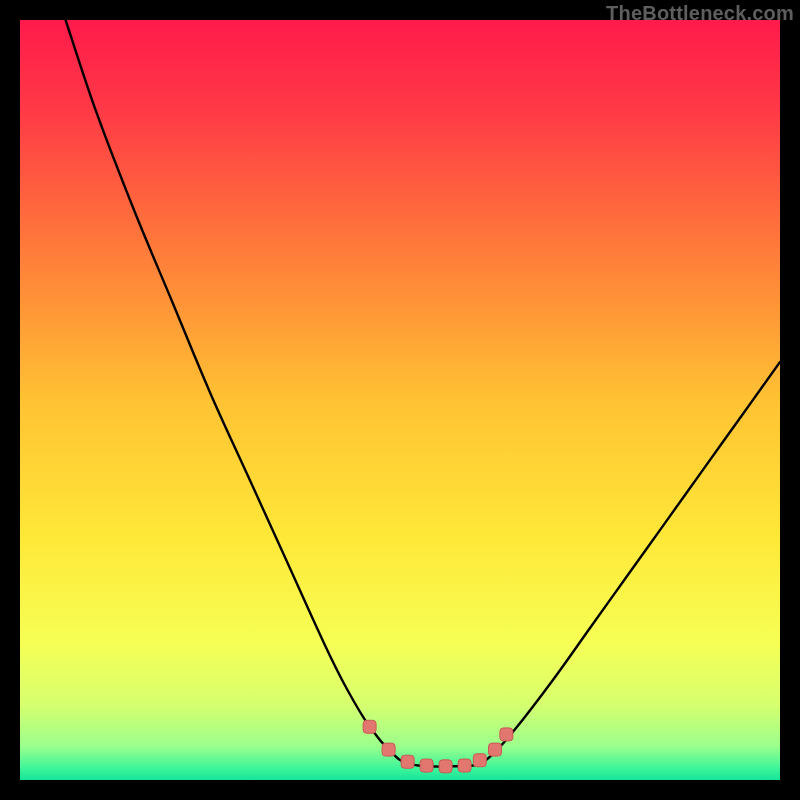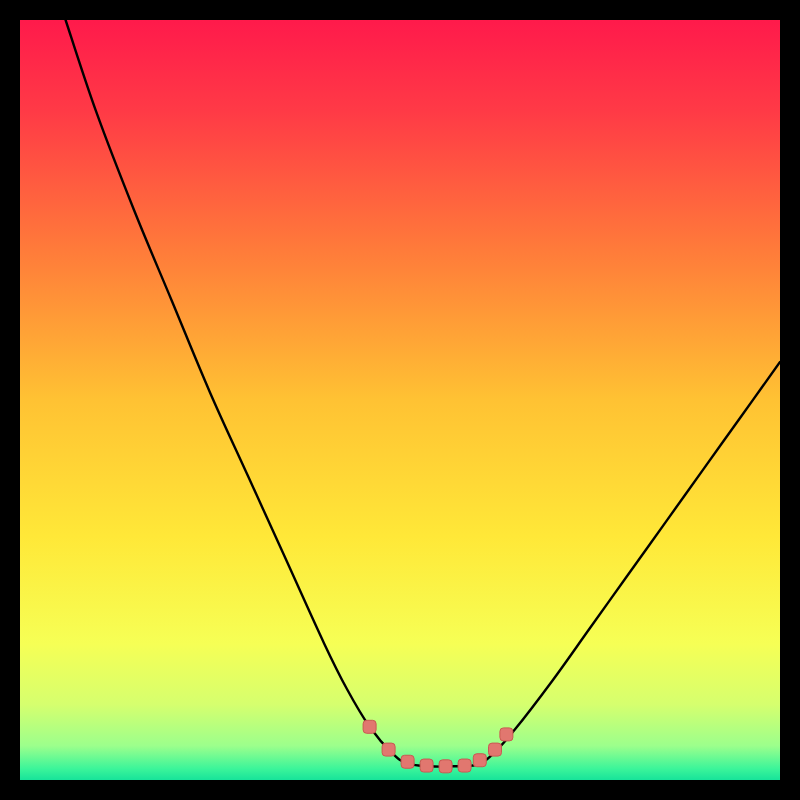--- a/index.html
+++ b/index.html
@@ -34,20 +34,21 @@
     letter-spacing: 0.2px;
     z-index: 10;
   }
   svg { display: block; }
 </style>
 </head>
 <body>
 
 <div class="frame">
 
+  <div class="watermark">TheBottleneck.com</div>
 
   <div class="plot-area">
     <svg id="chart-svg" width="760" height="760" viewBox="0 0 760 760" preserveAspectRatio="none">
       <defs>
         <linearGradient id="bg-grad" x1="0" y1="0" x2="0" y2="1">
             <stop offset="0.00%" stop-color="#ff1a4b"></stop>
             <stop offset="12.00%" stop-color="#ff3a46"></stop>
             <stop offset="30.00%" stop-color="#ff7a3a"></stop>
             <stop offset="50.00%" stop-color="#ffc233"></stop>
             <stop offset="68.00%" stop-color="#ffe838"></stop>

